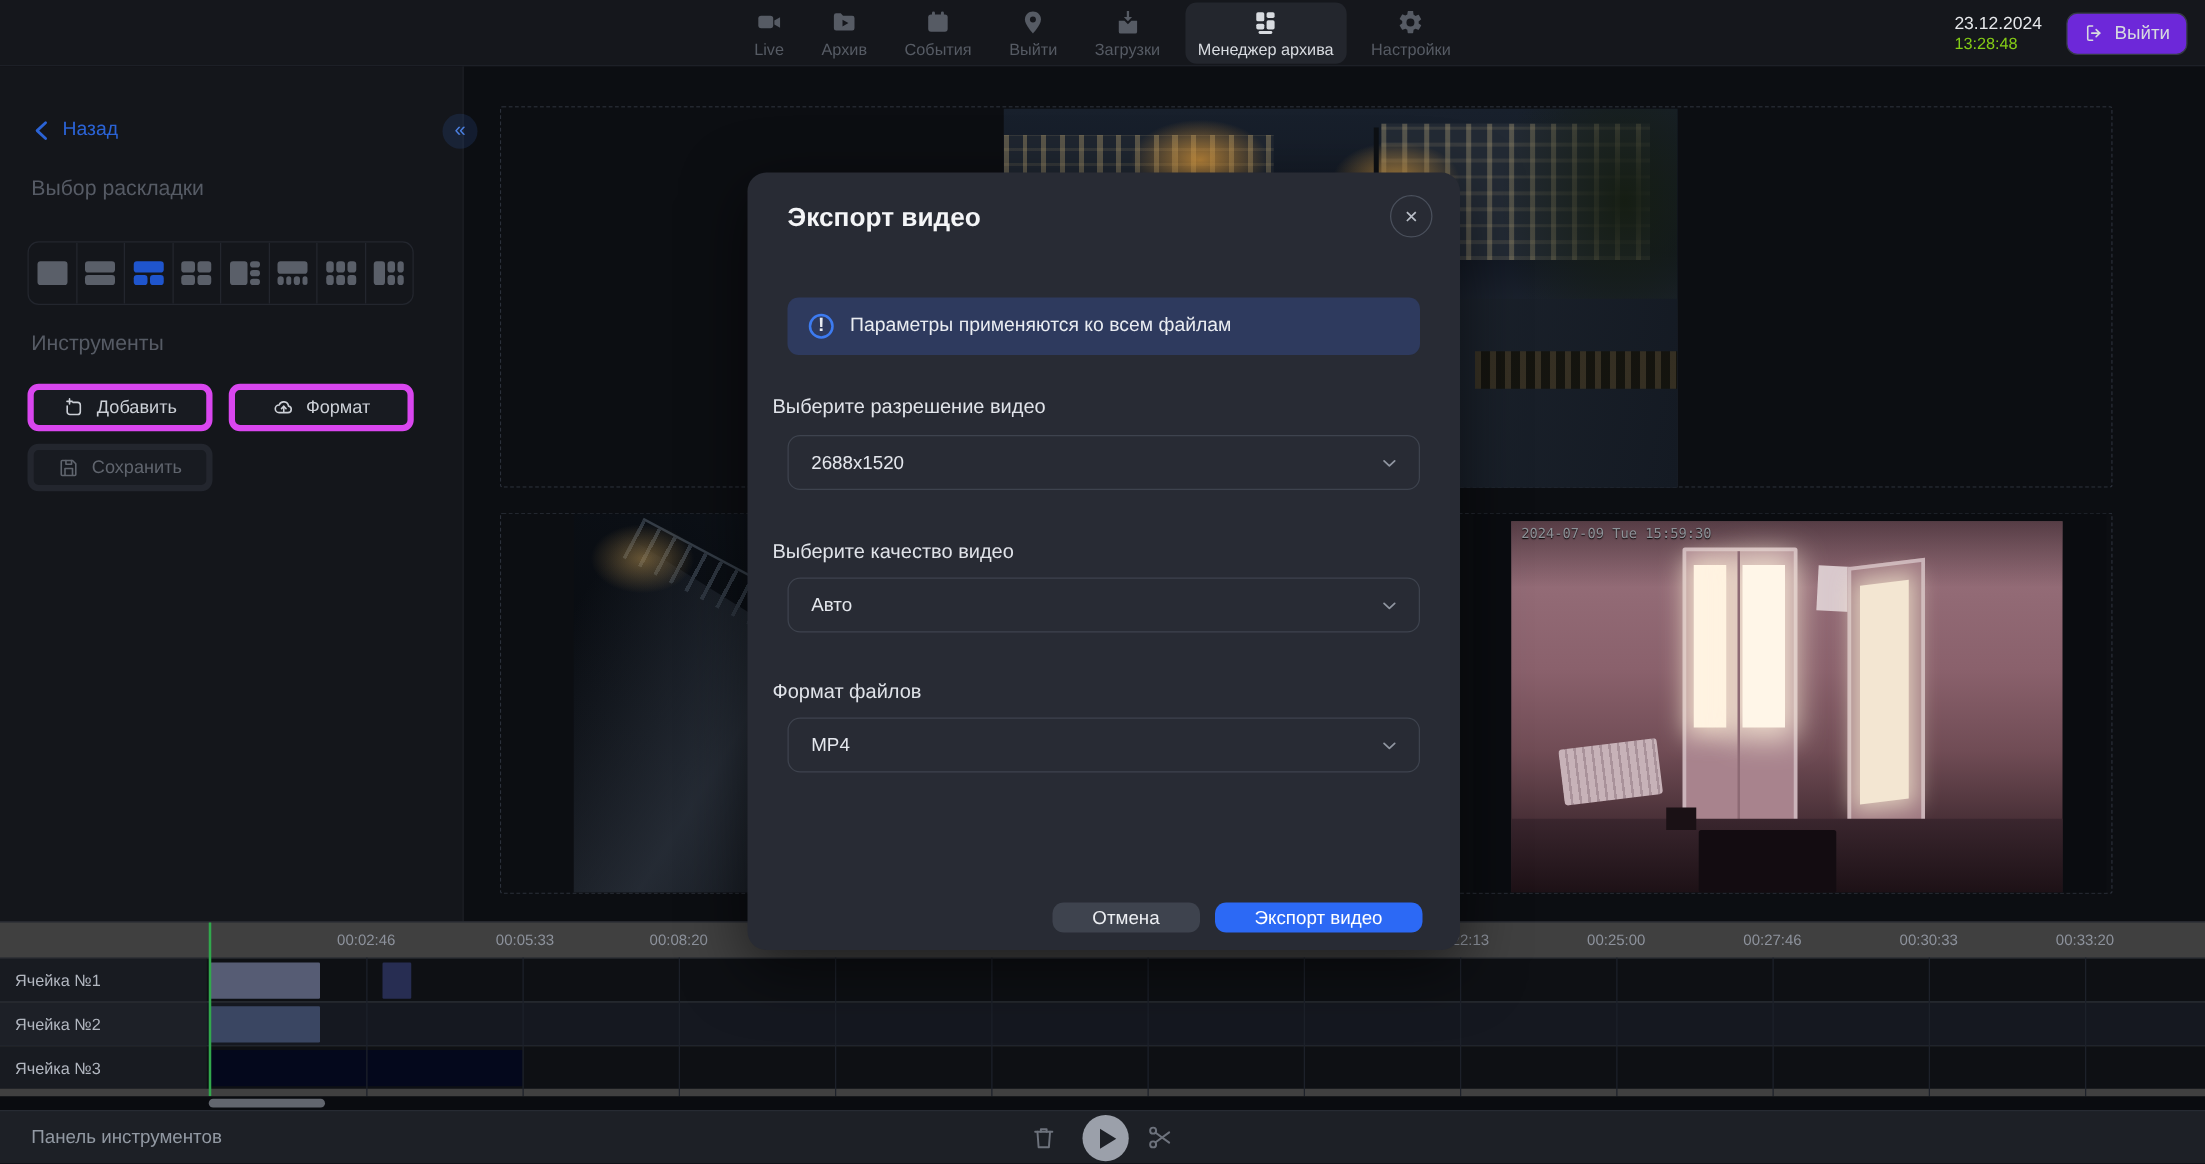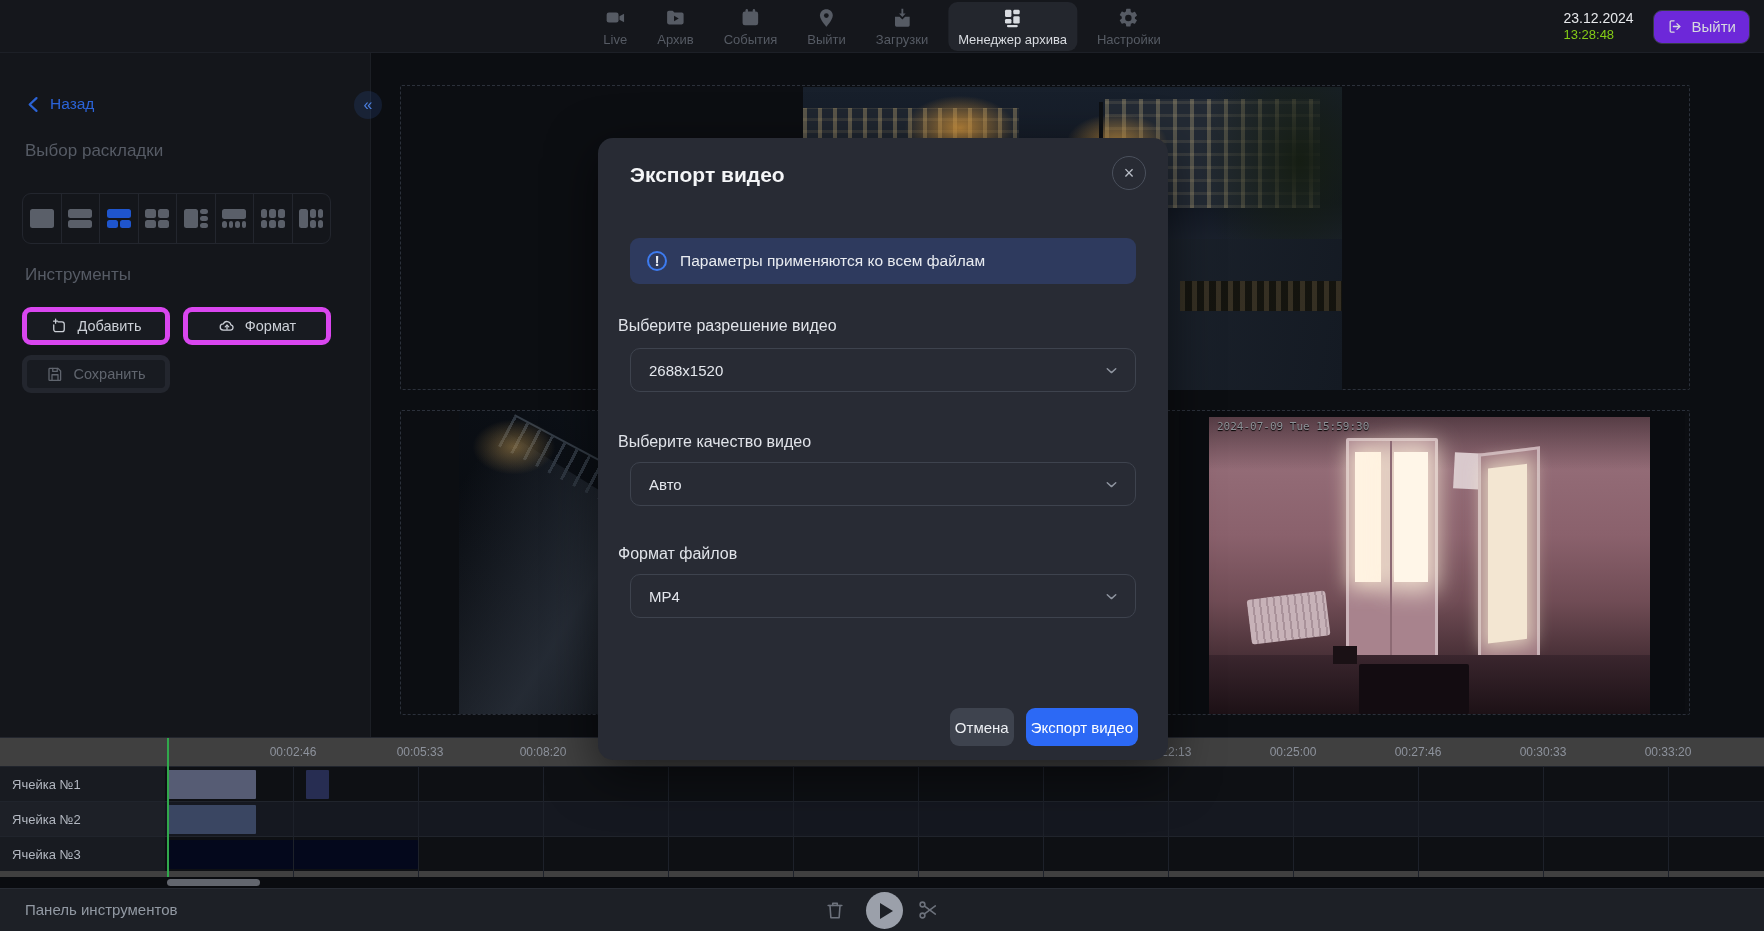--- a/index.html
+++ b/index.html
@@ -148,22 +148,22 @@
   .info-ic{width:20px;height:20px;min-width:20px;border-radius:50%;border:2px solid #3d7bf0;color:#6fa0f6;
            display:flex;align-items:center;justify-content:center;font-size:12px;font-weight:bold;}
   .banner span{color:#e9ecf1;font-size:15.5px;}
   .f-label{position:absolute;left:20px;font-size:16px;color:#e0e3e9;}
   .fl-1{top:179px;} .fl-2{top:295px;} .fl-3{top:407px;}
   .sel{position:absolute;left:32px;right:32px;height:44px;border:1px solid #3e434e;border-radius:10px;
        display:flex;align-items:center;padding:0 18px;color:#e4e7ed;font-size:15px;background:transparent;}
   .sel svg{position:absolute;right:15px;width:17px;height:17px;color:#9096a1;}
   .sel-1{top:210px;} .sel-2{top:324px;} .sel-3{top:436px;}
   .btn-row{position:absolute;right:30px;bottom:14px;display:flex;gap:12px;}
-  .btn{height:38px;border:none;border-radius:9px;font-size:15px;display:flex;align-items:center;
-       justify-content:center;padding:0 5px;font-family:inherit;}
+  .btn{height:24px;border:none;border-radius:9px;font-size:15px;display:flex;align-items:center;
+       justify-content:center;padding:0 32px;font-family:inherit;}
   .btn-cancel{background:#3e434e;color:#edeff3;}
   .btn-submit{background:#2c69f5;color:#ffffff;}
 </style>
 </head>
 <body>
 
 <div class="stage">
 
   <div class="logo-dark"></div>
   <header class="topbar">

